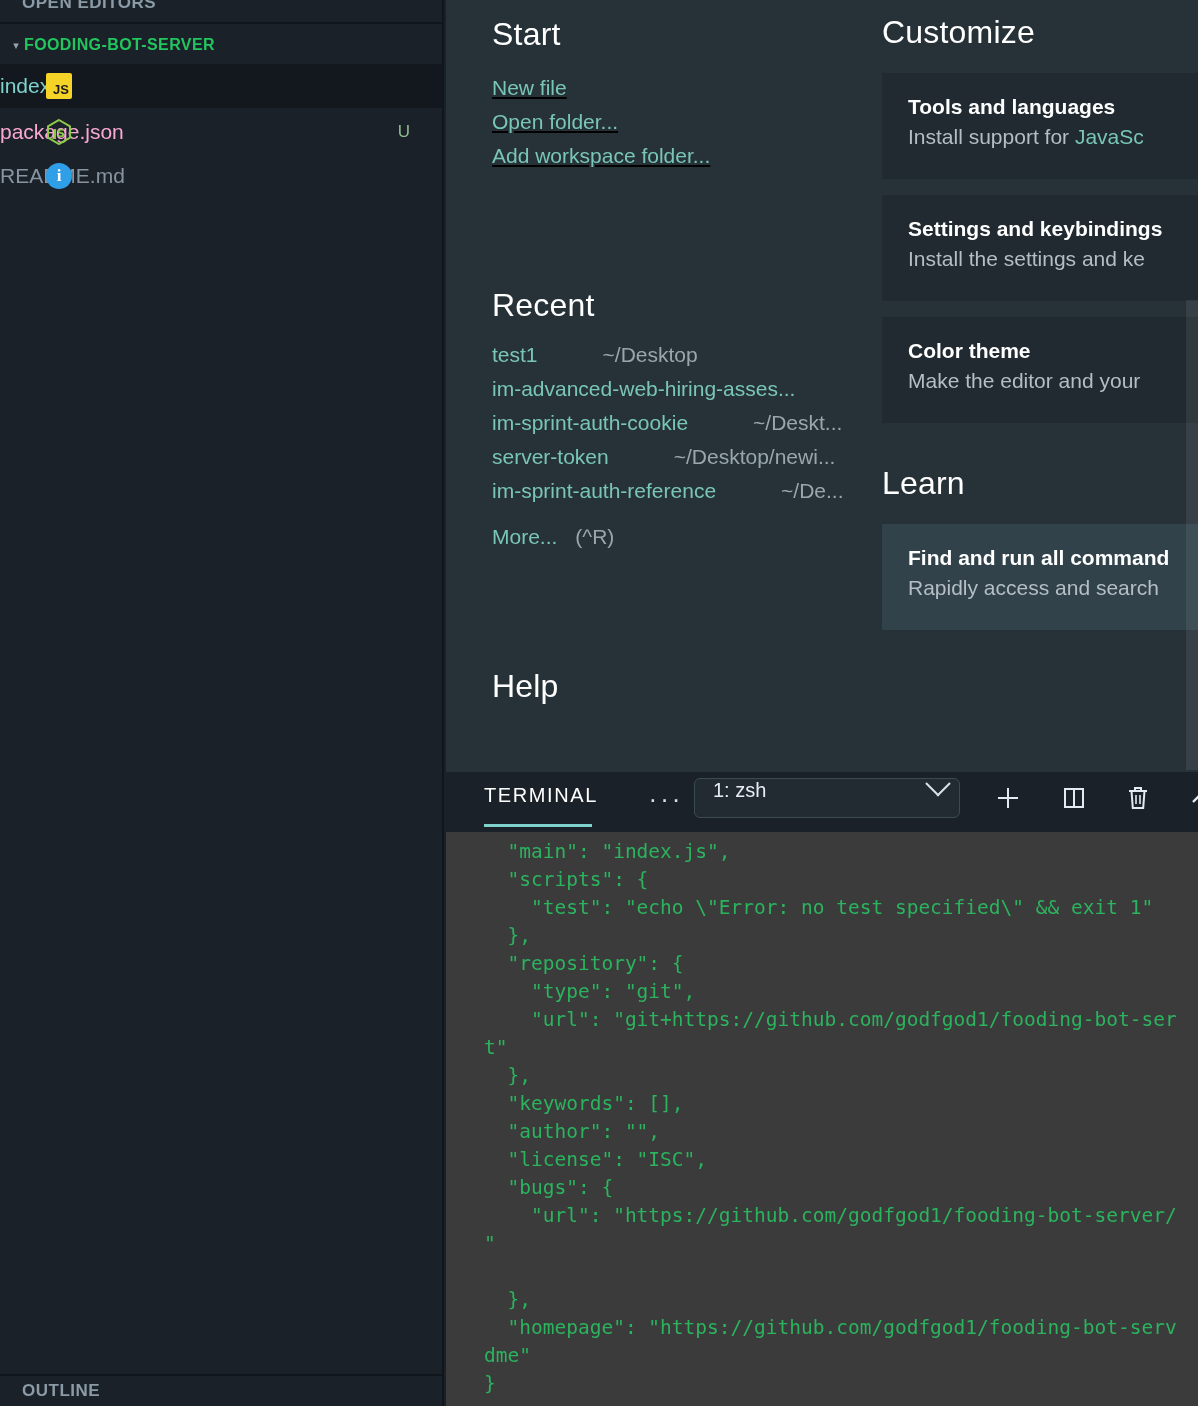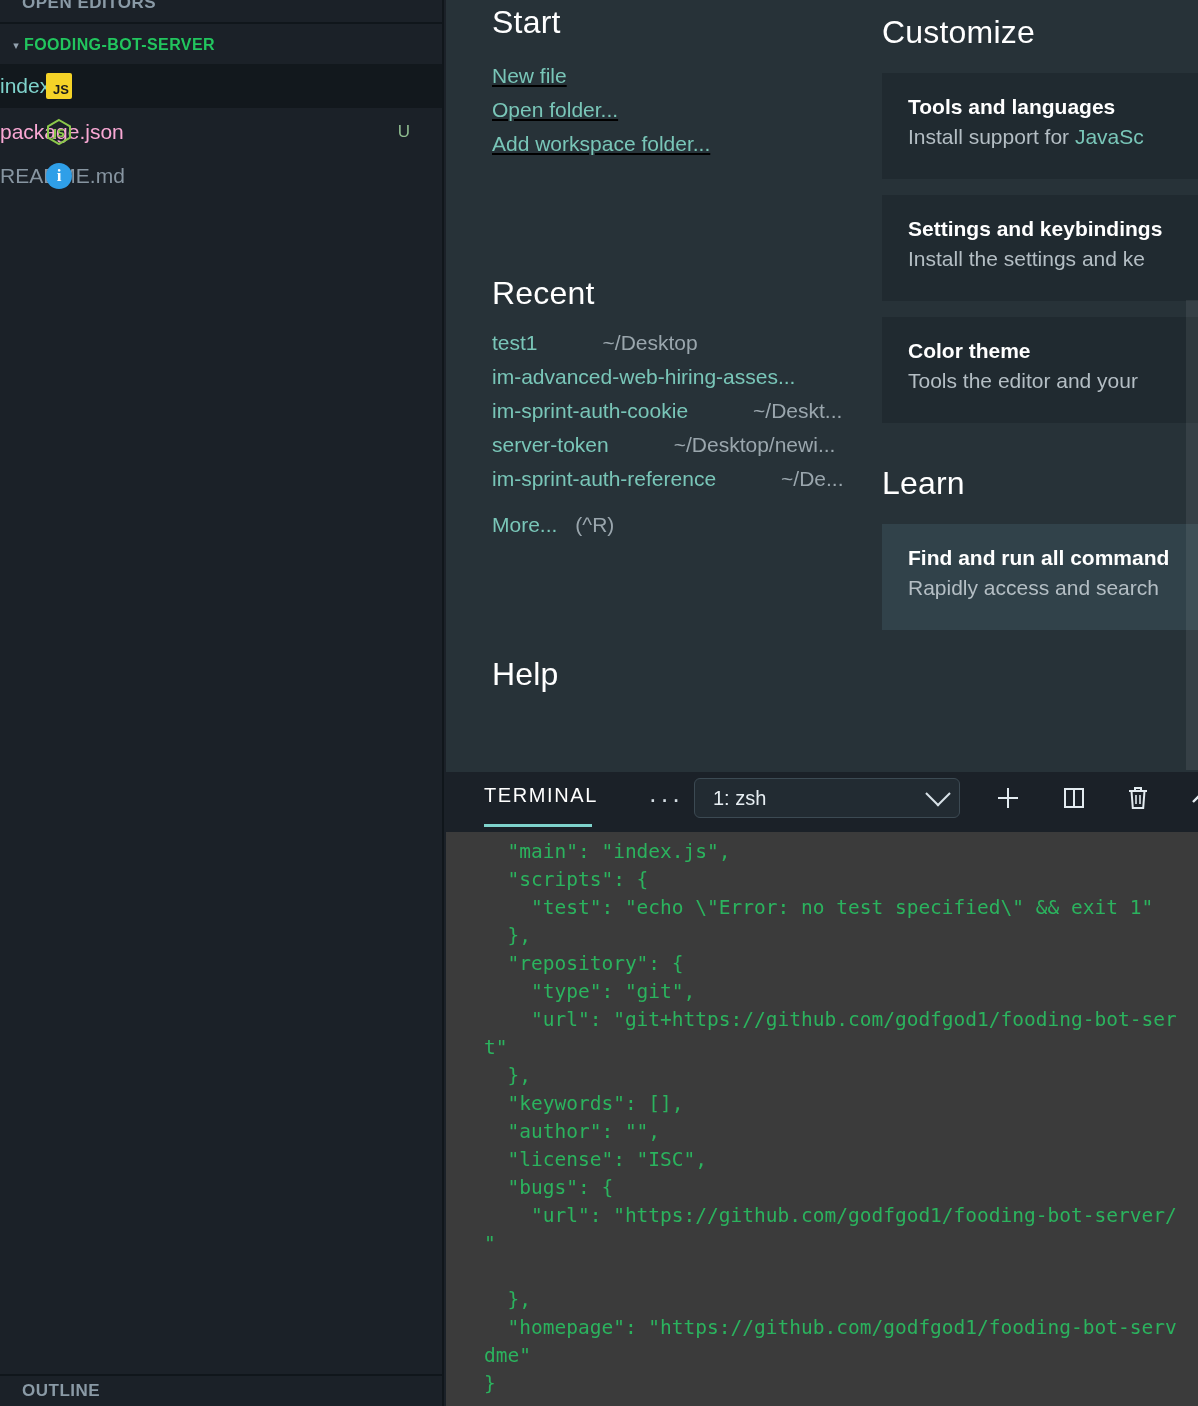--- a/index.html
+++ b/index.html
@@ -118,21 +118,21 @@
     position:absolute; left:38px; top:52px; width:108px; height:3px; background:#7fd3cc;
   }
   #more-actions {
     position:absolute; left:198px; top:10px; width:44px; height:34px;
     display:flex; align-items:center; justify-content:center;
     color:#d4dde3; font-size:26px; letter-spacing:3px; line-height:10px;
   }
   #term-select {
     position:absolute; left:248px; top:6px; width:266px; height:40px;
     background:#222b32; border:1px solid #3c4a53; border-radius:6px;
-    display:flex; align-items:center; padding:0 12px 0 18px;
+    display:flex; padding:0 12px 0 18px;
   }
   #term-select .label { font-size:20px; color:#e7eef2; flex:1; }
   .chev-down {
     width:18px; height:18px; border-right:2.5px solid #d8e2e8;
     border-bottom:2.5px solid #d8e2e8; transform:rotate(45deg) translate(-3px,-3px);
   }
   .term-btn {
     position:absolute; top:6px; width:44px; height:40px;
     display:flex; align-items:center; justify-content:center;
   }
@@ -194,21 +194,21 @@
     <div id="outline-divider"></div>
     <div id="outline-head" class="sb-section-head">
       <span>OUTLINE</span>
     </div>
   </div>
 
   <div id="editor">
     <div id="welcome">
 
       <div class="w-col-left">
-        <div class="w-heading" style="margin-top:4px;">Start</div>
+        <div class="w-heading" style="margin-top:16px;">Start</div>
 
         <div style="margin-top:18px;text-decoration:underline;">
           <div class="w-link">New file</div>
           <div class="w-link">Open folder...</div>
           <div class="w-link">Add workspace folder...</div>
         </div>
 
         <div class="w-heading" style="margin-top:114px;">Recent</div>
 
         <div style="margin-top:14px;">
@@ -255,21 +255,21 @@
           <div class="card">
             <div class="card-title">Settings and keybindings</div>
             <div class="card-desc">
               <span>Install the settings and ke</span>
             </div>
           </div>
 
           <div class="card">
             <div class="card-title">Color theme</div>
             <div class="card-desc">
-              <span>Tools the editor and your </span>
+              <span>Make the editor and your </span>
             </div>
           </div>
         </div>
 
         <div class="w-heading" style="margin-top:42px;">Learn</div>
 
         <div style="margin-top:22px;">
           <div class="card hover">
             <div class="card-title">Find and run all command</div>
             <div class="card-desc">

